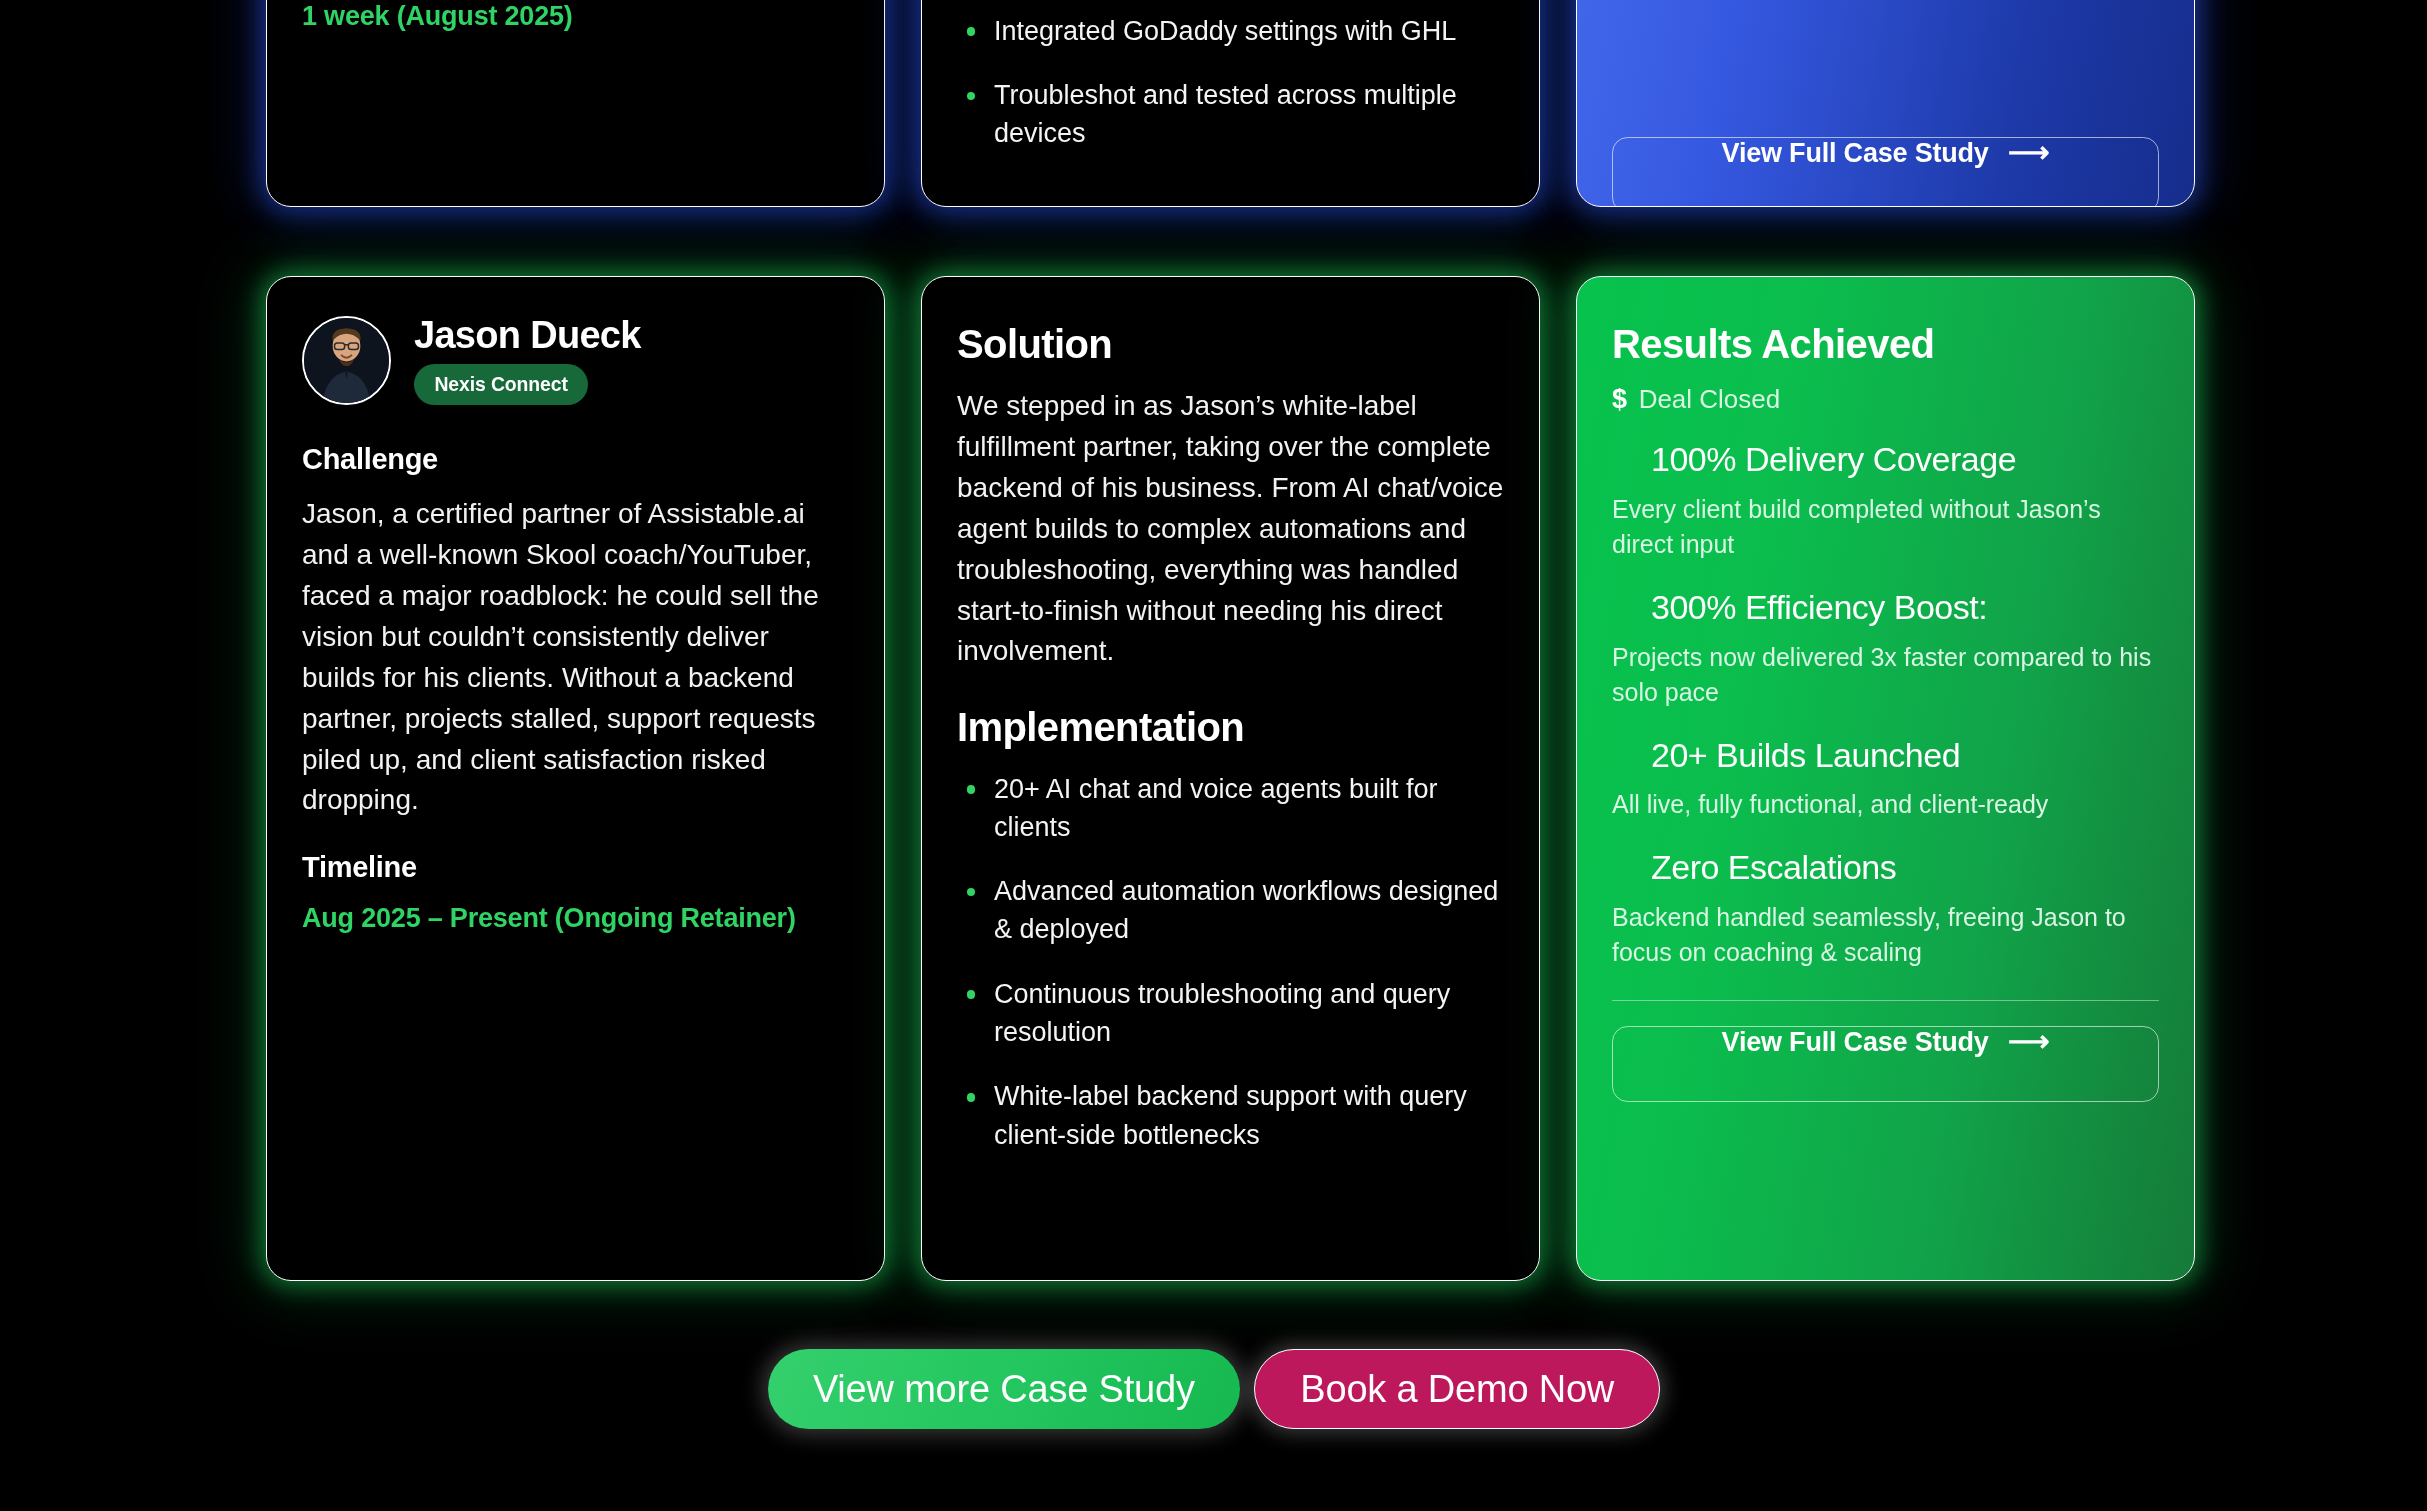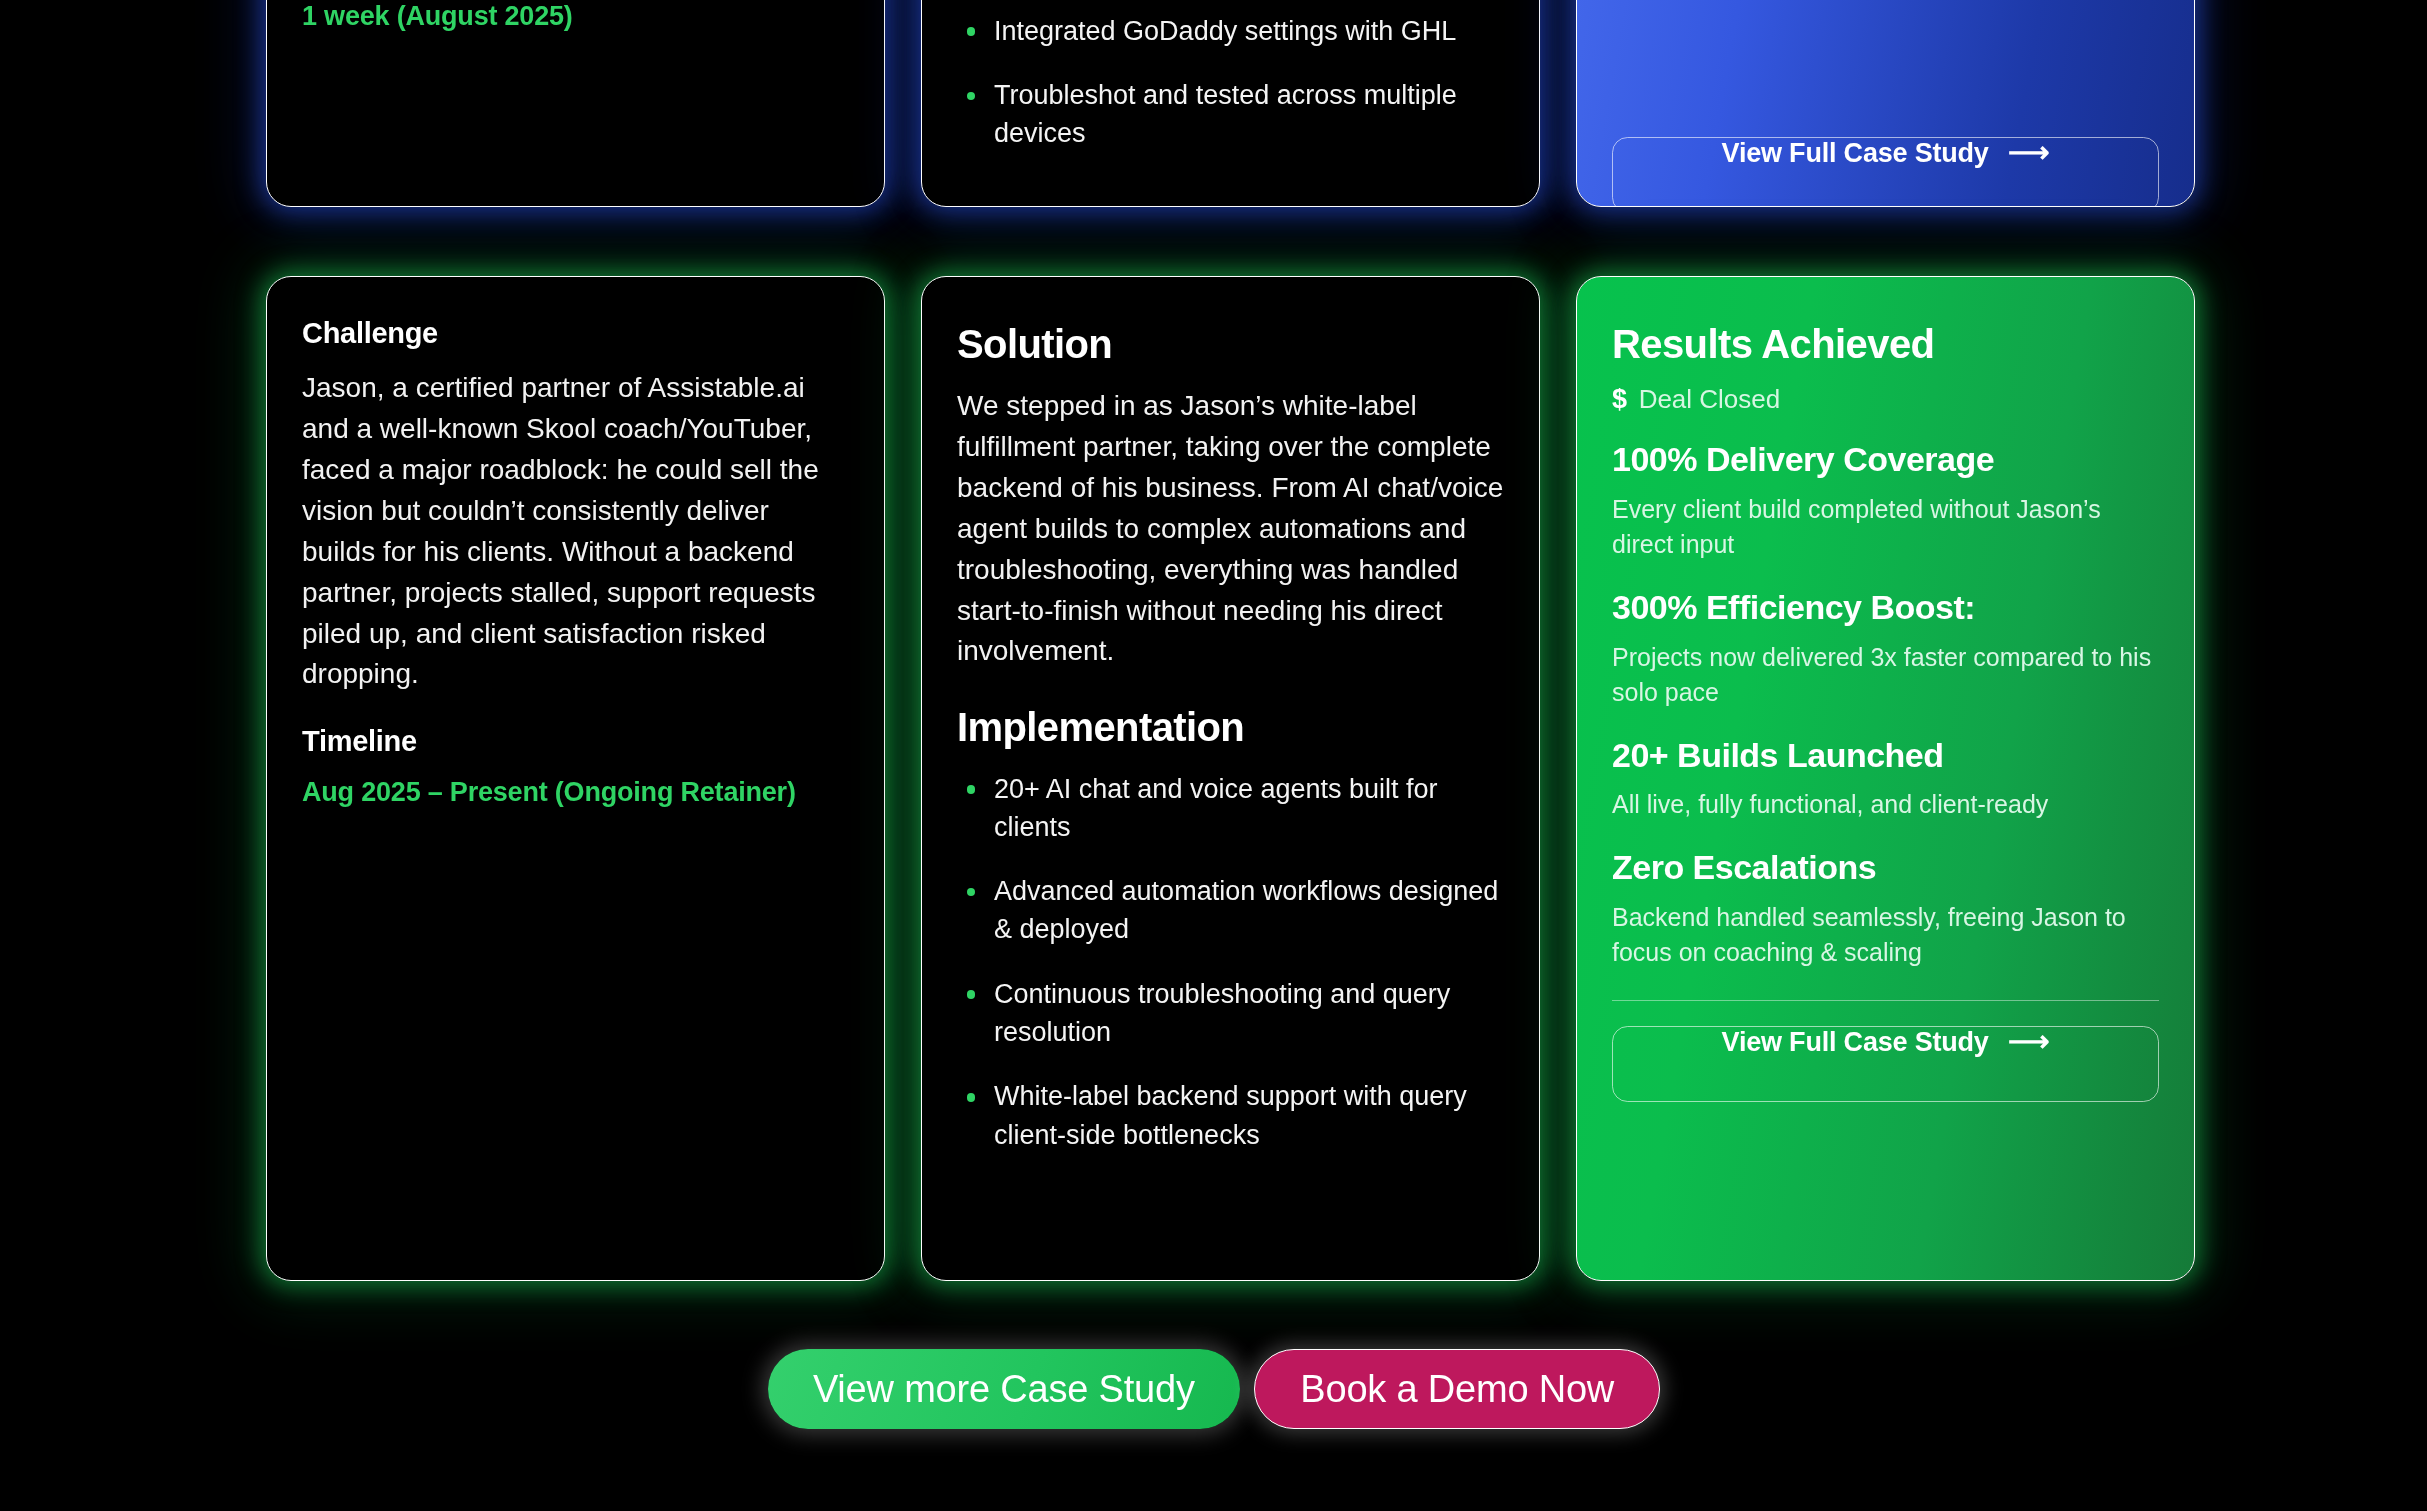--- a/index.html
+++ b/index.html
@@ -179,25 +179,26 @@
     font-size: 26px;
     color: #d6f6e2;
     margin-bottom: 25px;
     font-weight: 400;
   }
 
   .deal-row .dollar { font-weight: 700; color: #ffffff; font-size: 27px; }
 
   .result-title {
     font-size: 34px;
-    font-weight: 700;
+    font-weight: 400;
     letter-spacing: -0.5px;
     line-height: 1.15;
     color: #ffffff;
     margin-bottom: 12.6px;
+    margin-left: 39px;
   }
 
   .result-desc {
     font-size: 25px;
     line-height: 1.42;
     color: #d8f6e4;
     margin-bottom: 25px;
   }
 
   .result-desc:last-of-type { margin-bottom: 0; }
@@ -290,20 +291,40 @@
         <span>View Full Case Study</span>
         <span class="arrow">⟶</span>
       </div>
     </div>
   </div>
 
   <div class="row row-bottom">
 
     <div class="card glow-green" style="height:1005px;">
 
+      <div class="profile">
+        <div class="avatar">
+          <svg viewBox="0 0 92 92" xmlns="http://www.w3.org/2000/svg" aria-hidden="true">
+            <rect width="92" height="92" fill="#0d141d"></rect>
+            <ellipse cx="46" cy="30" rx="15" ry="17" fill="#d9a57f"></ellipse>
+            <path d="M31 24 q15 -14 30 0 q2 -12 -15 -13 q-17 1 -15 13z" fill="#55391f"></path>
+            <rect x="33" y="27" width="11" height="7" rx="3" fill="none" stroke="#2b2b2b" stroke-width="1.6"></rect>
+            <rect x="48" y="27" width="11" height="7" rx="3" fill="none" stroke="#2b2b2b" stroke-width="1.6"></rect>
+            <line x1="44" y1="29" x2="48" y2="29" stroke="#2b2b2b" stroke-width="1.6"></line>
+            <path d="M40 40 q6 6 12 0" stroke="#7a4a30" stroke-width="2" fill="none"></path>
+            <path d="M38 44 q8 8 16 0 q-2 8 -8 8 q-6 0 -8 -8z" fill="#4a3018"></path>
+            <path d="M20 92 q4 -30 26 -34 q22 4 26 34z" fill="#1e2a3a"></path>
+            <path d="M44 58 l2 8 l2 -8z" fill="#121a26"></path>
+          </svg>
+        </div>
+        <div class="profile-meta">
+          <div class="profile-name">Jason Dueck</div>
+          <div class="badge">Nexis Connect</div>
+        </div>
+      </div>
 
       <div class="h-sub">Challenge</div>
       <div class="body-text">Jason, a certified partner of Assistable.ai and a well-known Skool coach/YouTuber, faced a major roadblock: he could sell the vision but couldn’t consistently deliver builds for his clients. Without a backend partner, projects stalled, support requests piled up, and client satisfaction risked dropping.</div>
 
       <div class="h-sub" style="margin-top:29px;">Timeline</div>
       <div class="accent-green">Aug 2025 – Present (Ongoing Retainer)</div>
     </div>
 
     <div class="card glow-green" style="height:1005px; padding-top:45px;">
 

